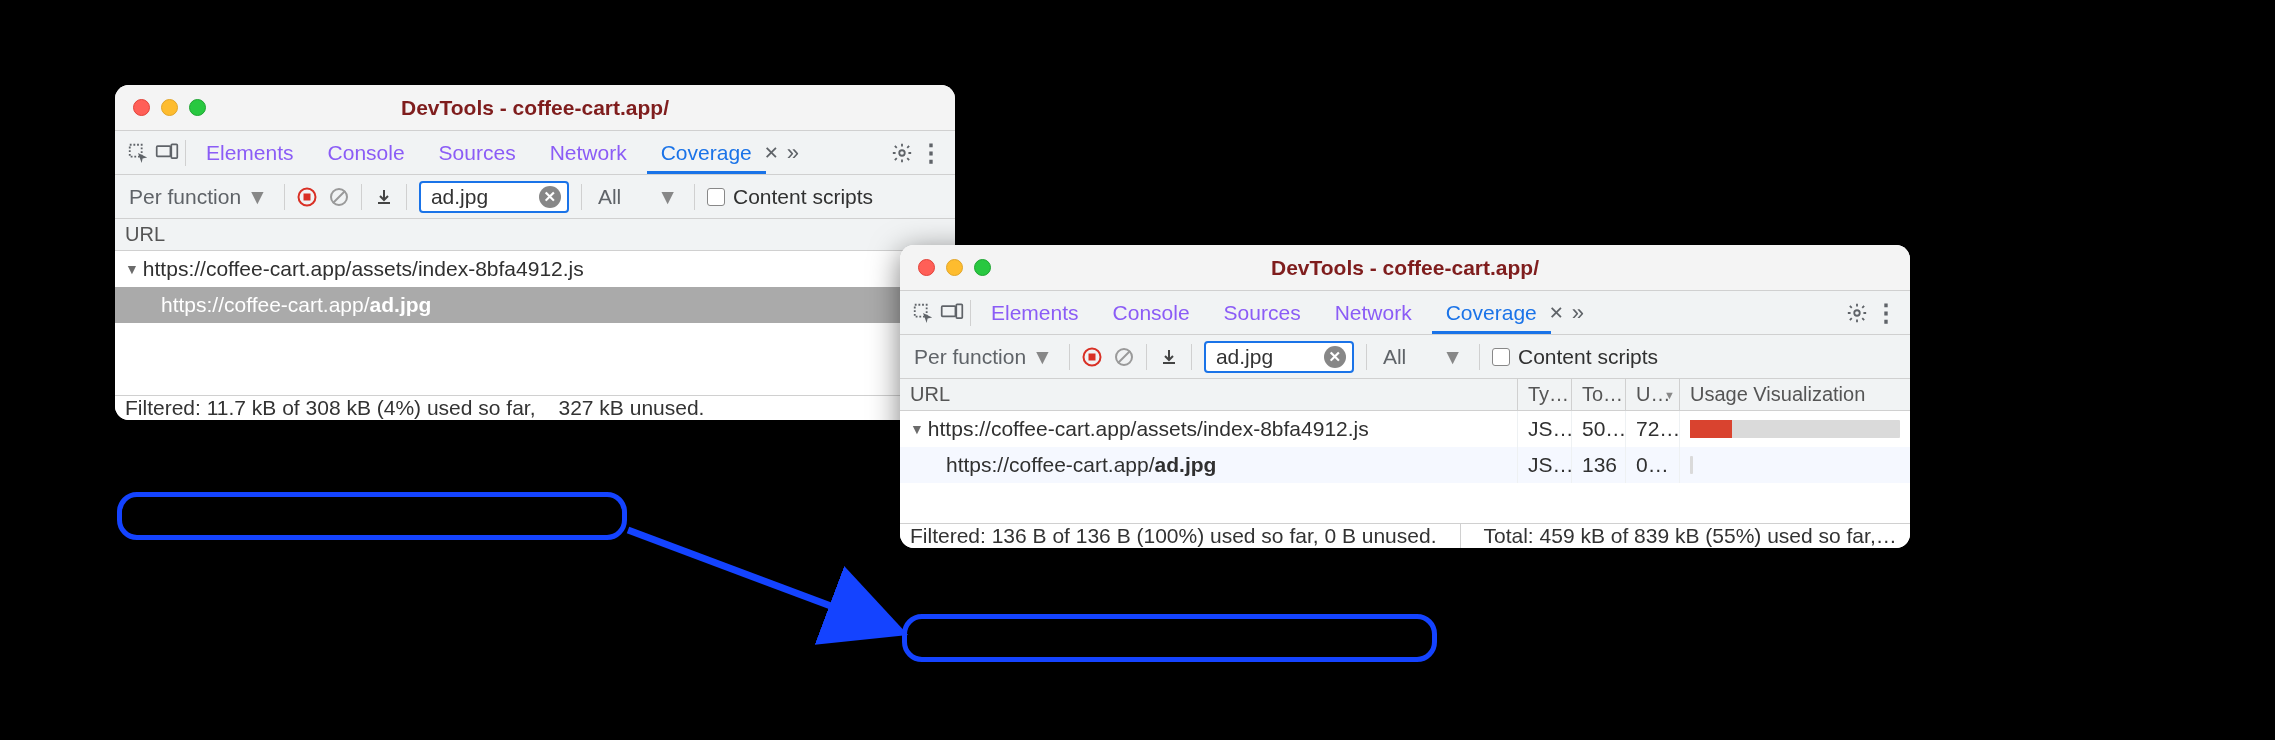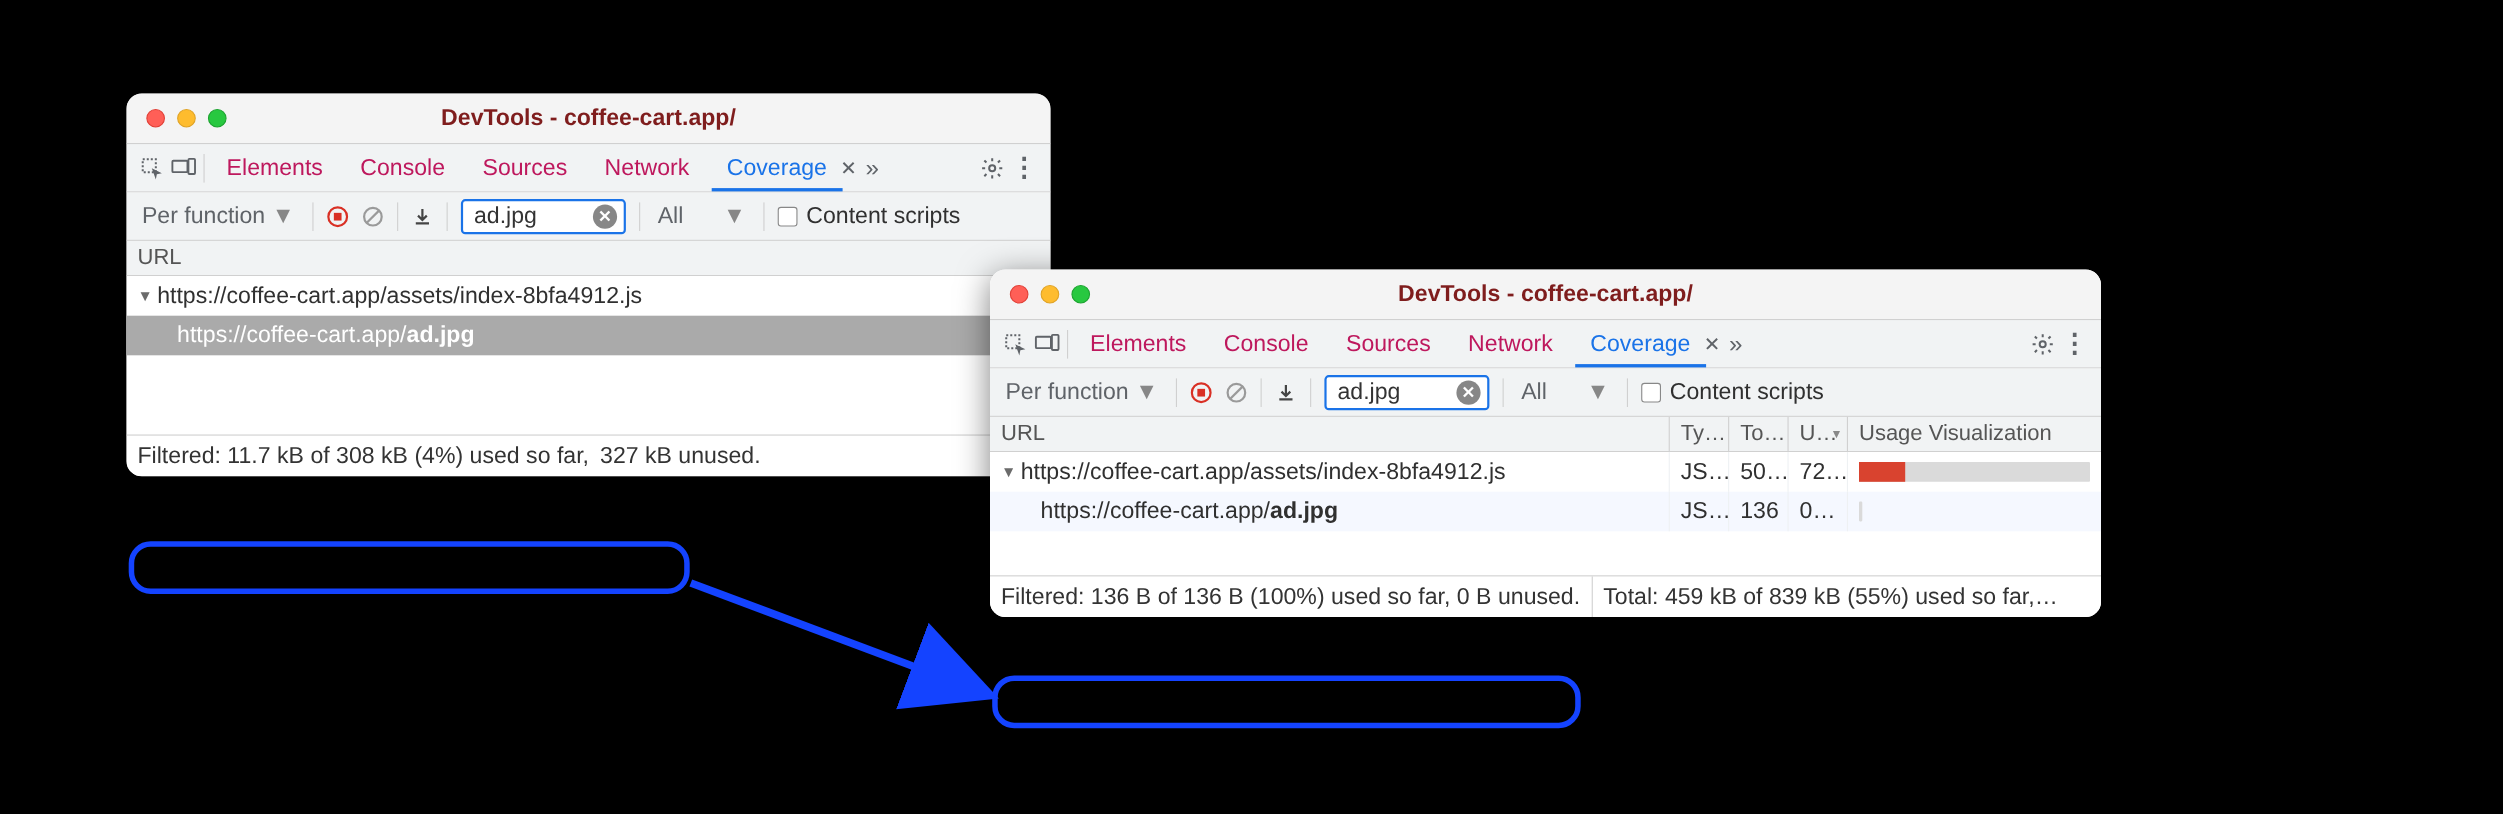--- a/index.html
+++ b/index.html
@@ -38,21 +38,21 @@
   .dot.yellow { background:#febc2e; border:1px solid #e0a428;}
   .dot.green { background:#28c840; border:1px solid #1fa432;}
   .title { flex:1; text-align:center; font-weight:700; font-size:21px; color:#7f1d1d;}
   .tabbar {
     height: 44px;
     background:#f1f3f4;
     border-bottom:1px solid #d0d0d0;
     display:flex; align-items:center;
     padding: 0 12px; gap: 6px;
   }
-  .tabbar .tab { padding: 0 14px; color:#be185d; font-size:21px; cursor:pointer; height:100%; display:flex; align-items:center;}
+  .tabbar .tab { padding: 0 14px; color:#8b5cf6; font-size:21px; cursor:pointer; height:100%; display:flex; align-items:center;}
   .tabbar .tab.active { color:#1a73e8; font-weight:500; border-bottom:3px solid #1a73e8; padding-top:3px;}
   .tabbar .close-x { color:#5f6368; font-size:18px; padding:0 2px 0 0; margin-left:-8px; cursor:pointer;}
   .ico { display:inline-flex; align-items:center; justify-content:center; color:#555;}
   .spacer { flex:1; }
   .toolbar {
     height: 44px;
     background:#f1f3f4;
     border-bottom:1px solid #d0d0d0;
     display:flex; align-items:center;
     padding: 0 10px; gap: 12px;
@@ -81,22 +81,22 @@
   .row:nth-child(even){background:#f5f8ff;}
   .row .cell { padding:0 10px; border-right:1px solid #eef1f3; height:100%; display:flex; align-items:center; overflow:hidden; white-space:nowrap;}
   .row .cell:last-child{border-right:none;}
   .row.selected { background:#aaaaaa !important; color:#fff;}
   .disc { color:#6b6b6b; font-size:14px; margin-right:4px;}
   .url-segment b { font-weight:700;}
   .usage-bar { flex:1; height:18px; background:#dadada; position:relative; border-radius:1px;}
   .usage-bar .used { position:absolute; left:0; top:0; bottom:0; background:#d9432f;}
   .usage-bar.tiny { width:3px; flex:none;}
   .status {
-    height:38px; background:#fff; border-top:1px solid #d0d0d0;
-    display:flex; align-items:center; font-size:21px; color:#333;
+    height:25px; background:#fff; border-top:1px solid #d0d0d0;
+    display:flex; align-items:center; font-size:21px; color:#333;gap:13px;
   }
   .status .seg { padding:0 10px; white-space:nowrap; overflow:hidden;}
   .status .divider { width:1px; height:100%; background:#d0d0d0;}
   .hl { border:5px solid #1443ff; border-radius:20px; position:absolute; pointer-events:none;}
   .arrow-svg { position:absolute; pointer-events:none; overflow:visible;}
 </style>
 </head>
 <body>
 
 <div class="window" style="left:115px; top:85px; width:840px;">

